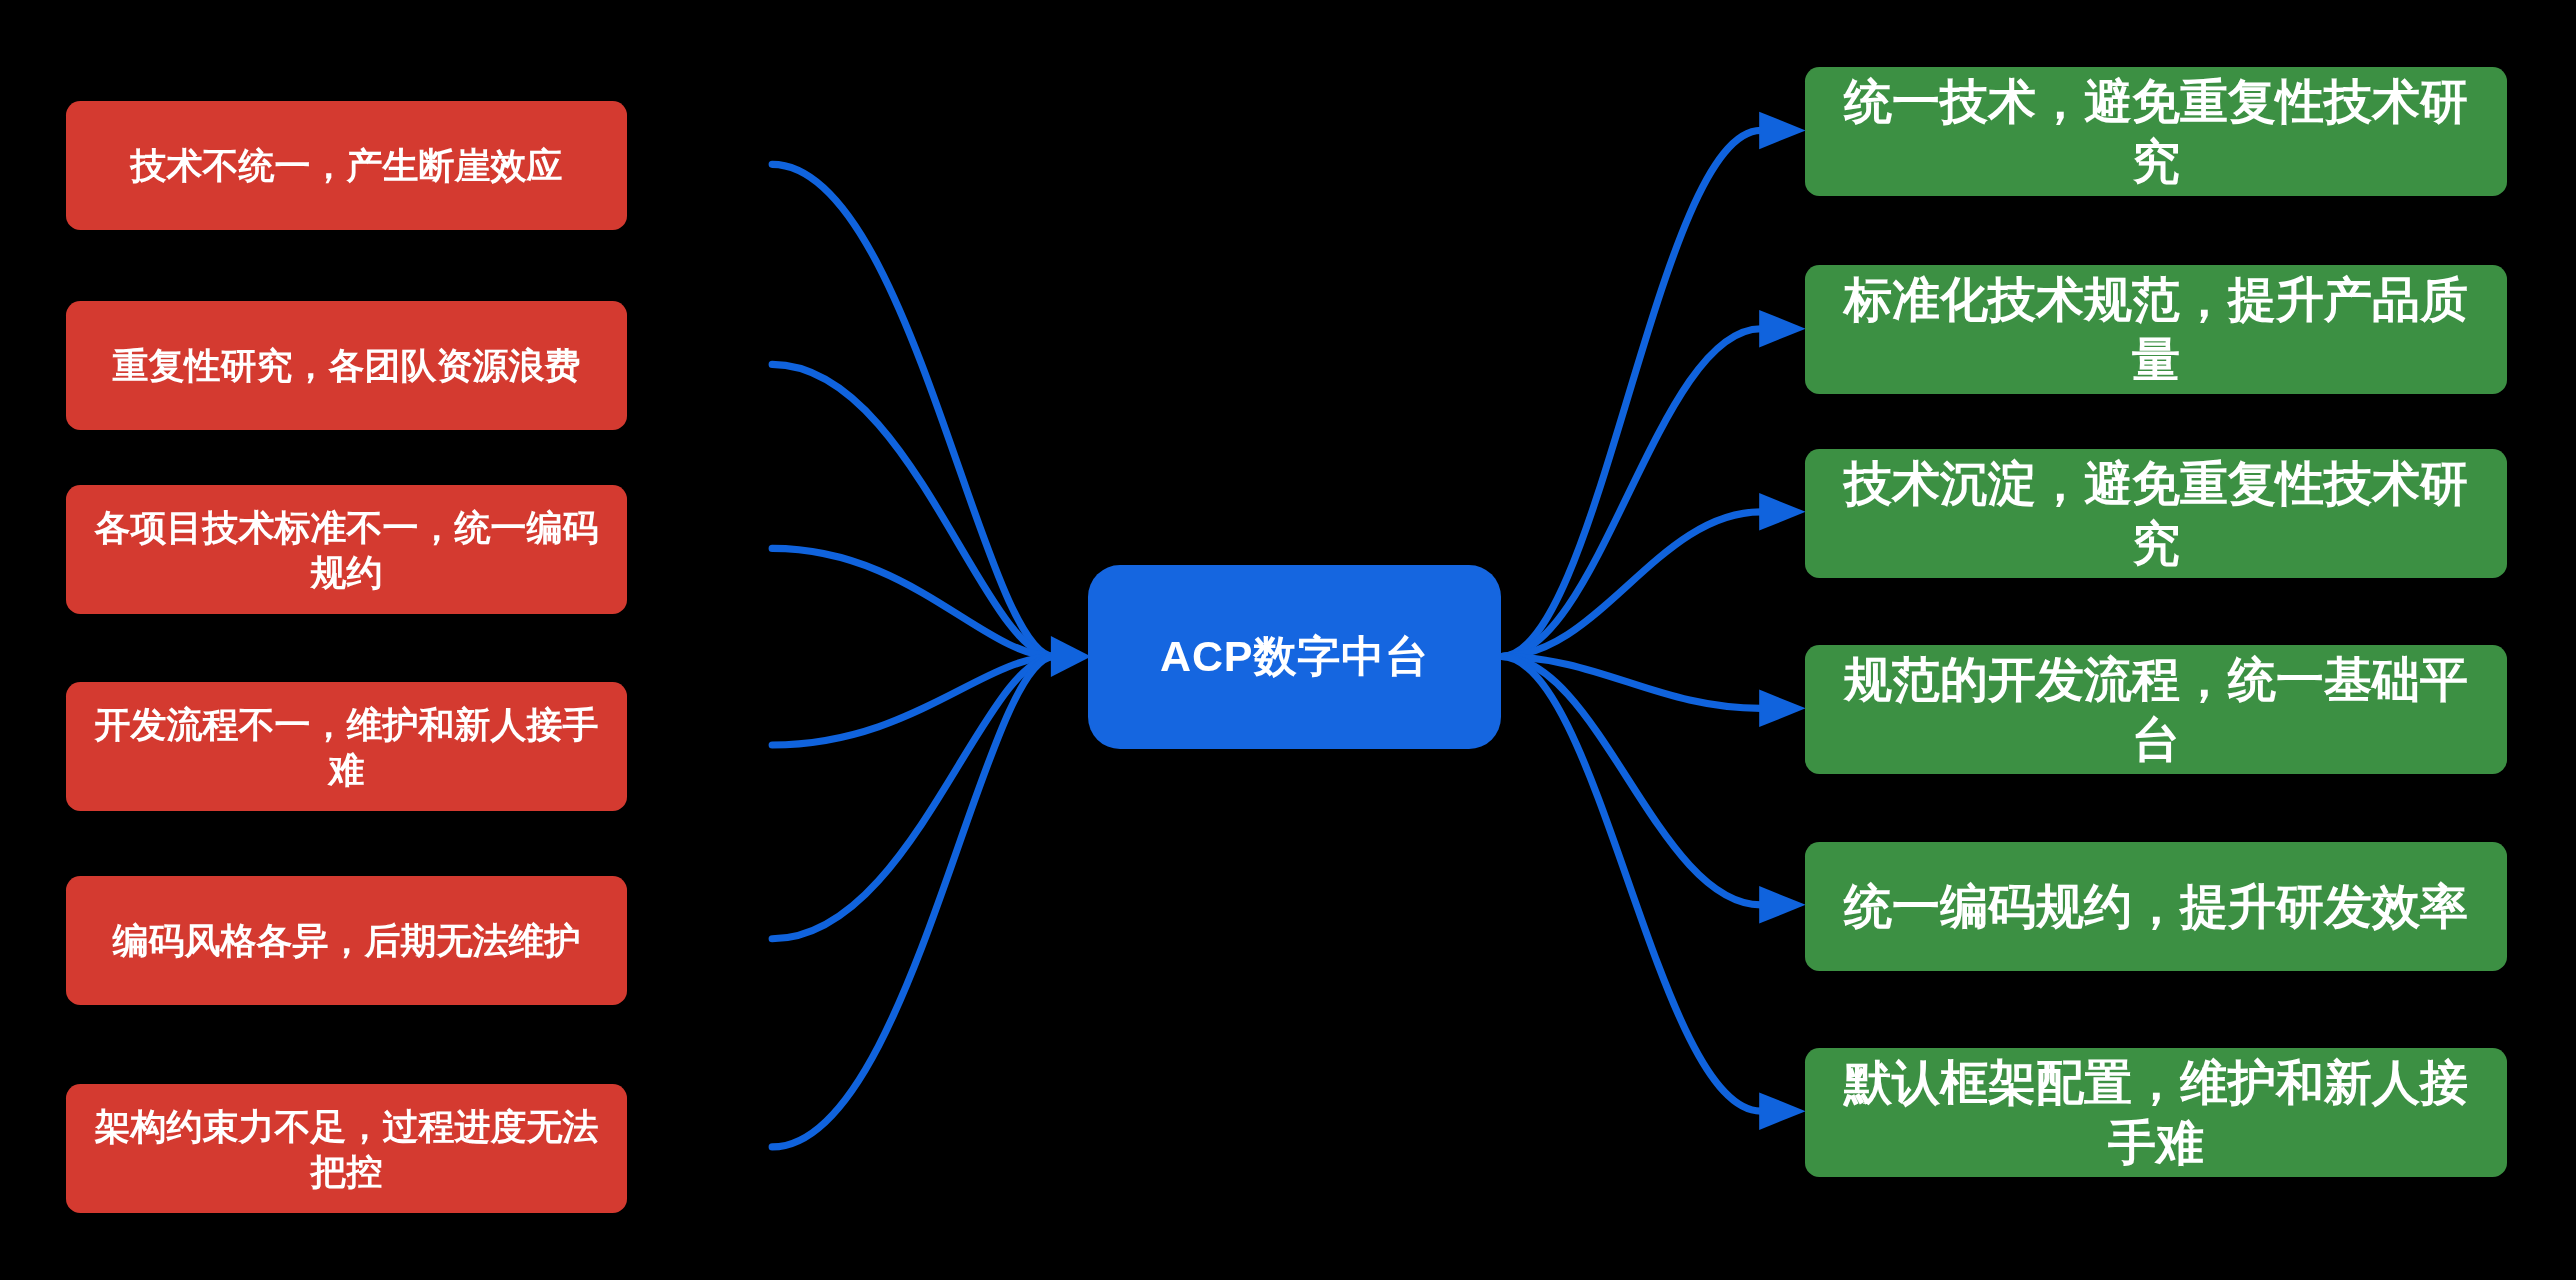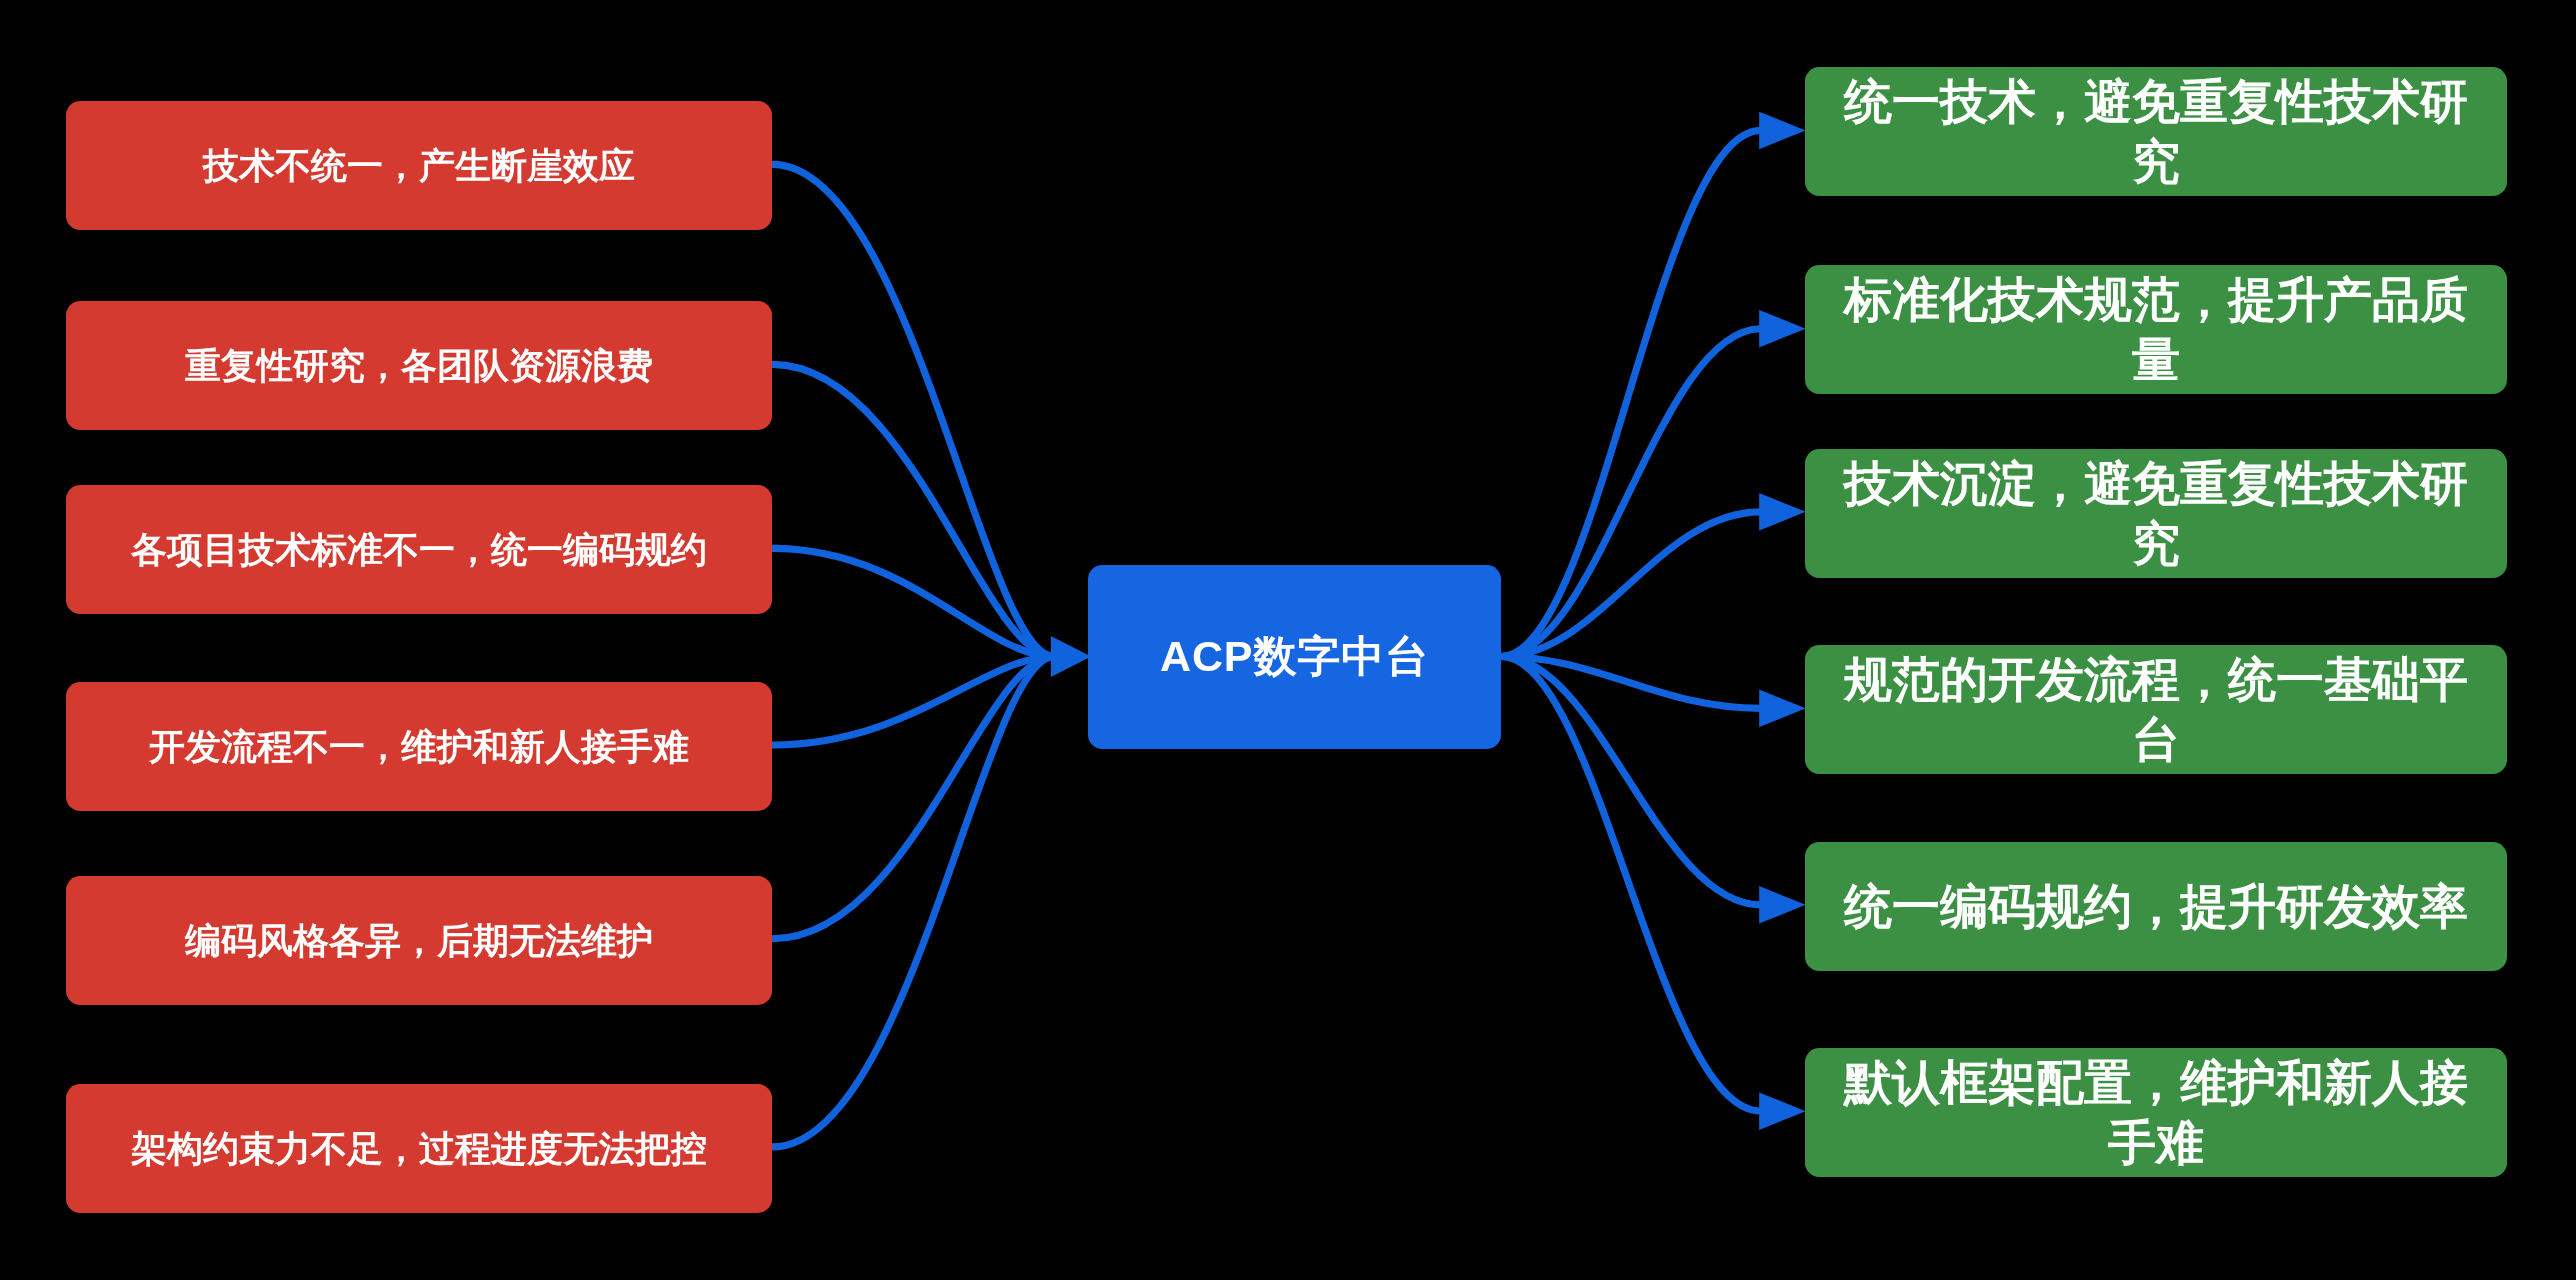--- a/index.html
+++ b/index.html
@@ -40,40 +40,41 @@
     border-radius: 14.3px;
     color: var(--color-text, #fff);
     font-weight: 700;
     text-align: center;
     line-height: 1.25;
     box-sizing: border-box;
     padding: 0 21.4px;
   }
   .node-problem {
     left: 66px;
-    width: 706px;
+    width: 561px;
     height: 129px;
     background: var(--color-problem, #d43a30);
     font-size: 36px;
   }
   .node-benefit {
     left: 1805px;
     width: 702px;
     height: 129px;
     background: var(--color-benefit, #3c9043);
     font-size: 48px;
   }
   .node-center {
     left: 1088px;
     top: 565px;
     width: 413px;
     height: 184px;
     background: var(--color-center, #1566e0);
     font-size: 43px;
     letter-spacing: 0.9px;
+    border-radius: 32px;
   }
 </style>
 </head>
 <body>
 
 <div class="stage">
 
   <svg class="edges" viewBox="0 0 2883 1433" aria-hidden="true">
 
     <path d="M 864 184 C 1020 184 1100 735 1180 735"></path>

